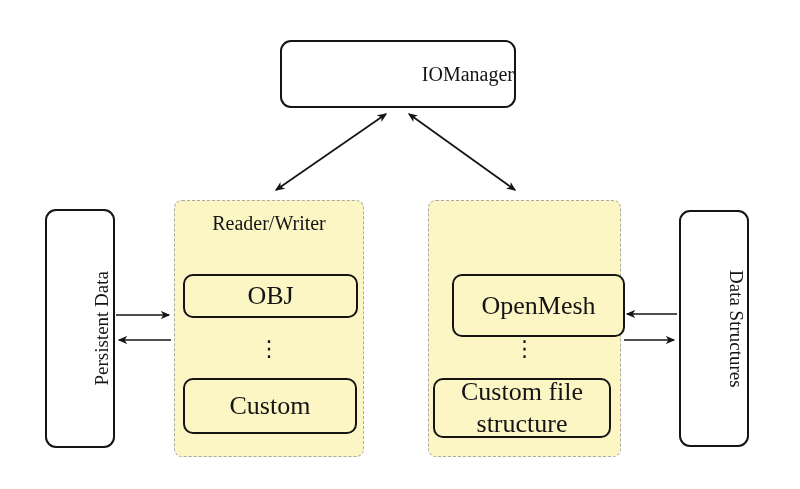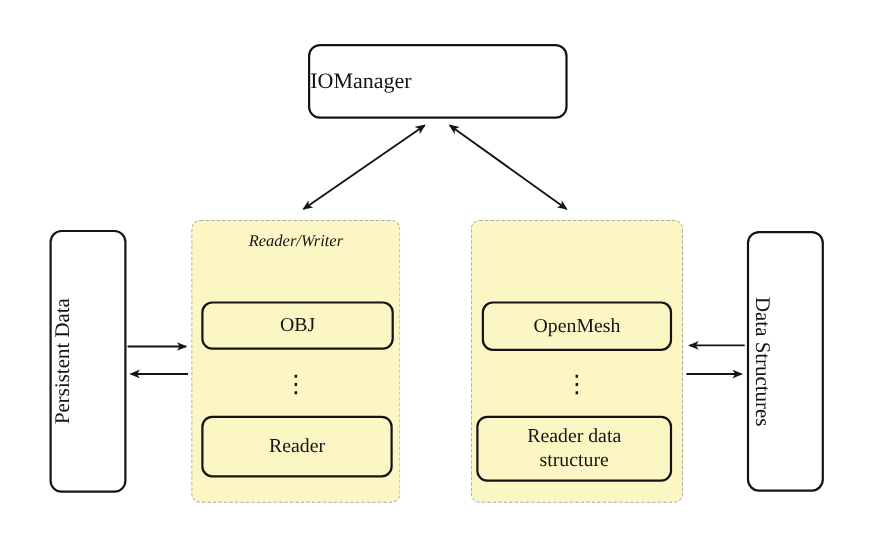--- a/index.html
+++ b/index.html
@@ -22,54 +22,54 @@
   }
   .arrows{ position:absolute; left:0; top:0; width:800px; height:489px; pointer-events:none; }
   .arrows line{ stroke:var(--arrow); stroke-width:1.7; }
   .ah-fill{ fill:var(--arrow); }
 
   .node{
     position:absolute;
     background:var(--node-fill);
     border:2.6px solid var(--node-border);
     border-radius:11px;
-    display:flex; align-items:center; justify-content:flex-start;
+    display:flex; align-items:center; justify-content:flex-end;
     font-size:20px;
   }
   .node-iomanager{ left:280px; top:40px; width:236px; height:68px; }
   .node-persistent{ left:45px; top:209px; width:70px; height:239px; font-size:19px; }
   .node-datastruct{ left:679px; top:210px; width:70px; height:237px; font-size:19px; }
 
   .vtext-up{ writing-mode:vertical-rl; transform:rotate(180deg); white-space:nowrap; }
   .vtext-down{ writing-mode:vertical-rl; white-space:nowrap; }
 
   .panel{
     position:absolute;
     top:200px; height:257px;
     background:var(--panel-fill);
     border:1.6px dashed var(--panel-border);
     border-radius:8px;
   }
   .panel-reader{ left:174px; width:190px; }
   .panel-importer{ left:428px; width:193px; }
   .panel-title{
     position:absolute; left:0; top:11px; width:100%;
-    text-align:center; font-size:15px;font-style:italic;
+    text-align:center; font-size:20px;
   }
   .item{
     position:absolute;
     background:var(--panel-fill);
     border:2.6px solid var(--node-border);
     border-radius:10px;
     display:flex; flex-direction:column; align-items:center; justify-content:center;
-    font-size:18px; line-height:1.22; text-align:center;
+    font-size:26px; line-height:1.22; text-align:center;
   }
   .item-obj{ left:8px; top:73px; width:175px; height:44px; }
   .item-customfile{ left:8px; top:177px; width:174px; height:56px; }
-  .item-openmesh{ left:9px; top:73px; width:173px; height:45px; }
+  .item-openmesh{ left:23px; top:73px; width:173px; height:63px; }
   .item-customdata{ left:4px; top:177px; width:178px; height:60px; }
   .dots{
     position:absolute; left:0; top:131px; width:100%;
     text-align:center; font-size:22px; line-height:1.5;
   }
 </style>
 </head>
 <body>
 
 <div class="canvas">
@@ -100,28 +100,28 @@
     <span class="vtext-down">Data Structures</span>
   </div>
 
   <div class="panel panel-reader">
     <div class="panel-title">Reader/Writer</div>
     <div class="item item-obj">
       <div>OBJ</div>
     </div>
     <div class="dots">⋮</div>
     <div class="item item-customfile">
-      <div>Reader</div>
+      <div>Custom</div>
     </div>
   </div>
 
   <div class="panel panel-importer">
     <div class="item item-openmesh">
       <div>OpenMesh</div>
     </div>
     <div class="dots">⋮</div>
     <div class="item item-customdata">
-      <div>Reader data</div>
+      <div>Custom file</div>
       <div>structure</div>
     </div>
   </div>
 
 </div>
 
 </body></html>

